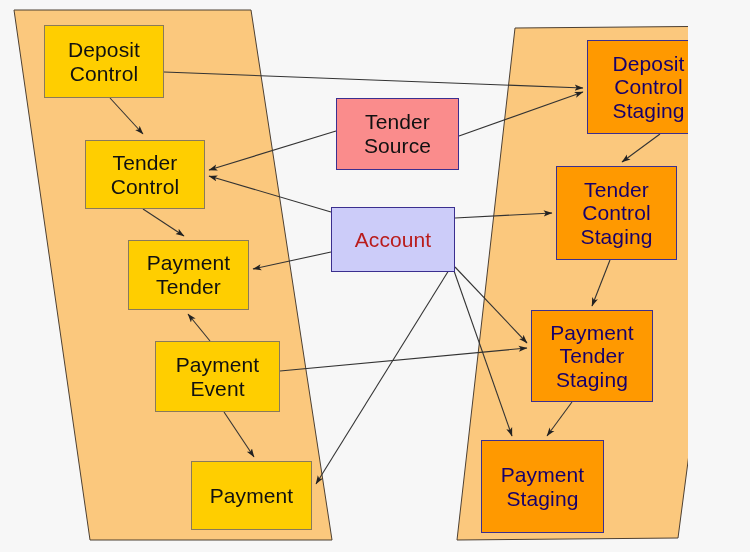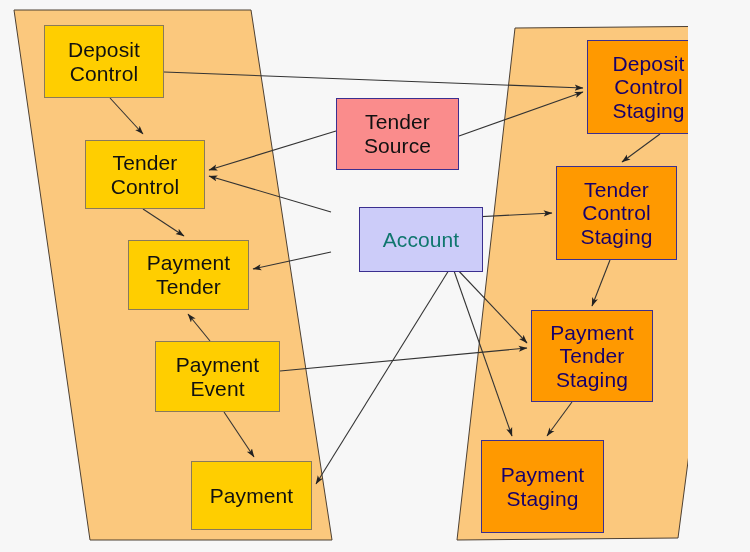--- a/index.html
+++ b/index.html
@@ -45,22 +45,21 @@
     color: #17006b;
   }
   .node-pink {
     background: #fa8c8c;
     border: 1px solid #3b2f8f;
     color: #111111;
   }
   .node-purple {
     background: #ccccf9;
     border: 1px solid #3b2f8f;
-    color: #0f766e;
-    margin-left: 28px;
+    color: #b91c1c;
   }
 </style>
 </head>
 <body>
 
 <div id="stage">
 
   <svg id="diagram-svg" viewBox="0 0 750 552" xmlns="http://www.w3.org/2000/svg">
     <defs>
       <marker id="arrow" markerWidth="9" markerHeight="9" refX="7.6" refY="3.1" orient="auto" markerUnits="strokeWidth">

